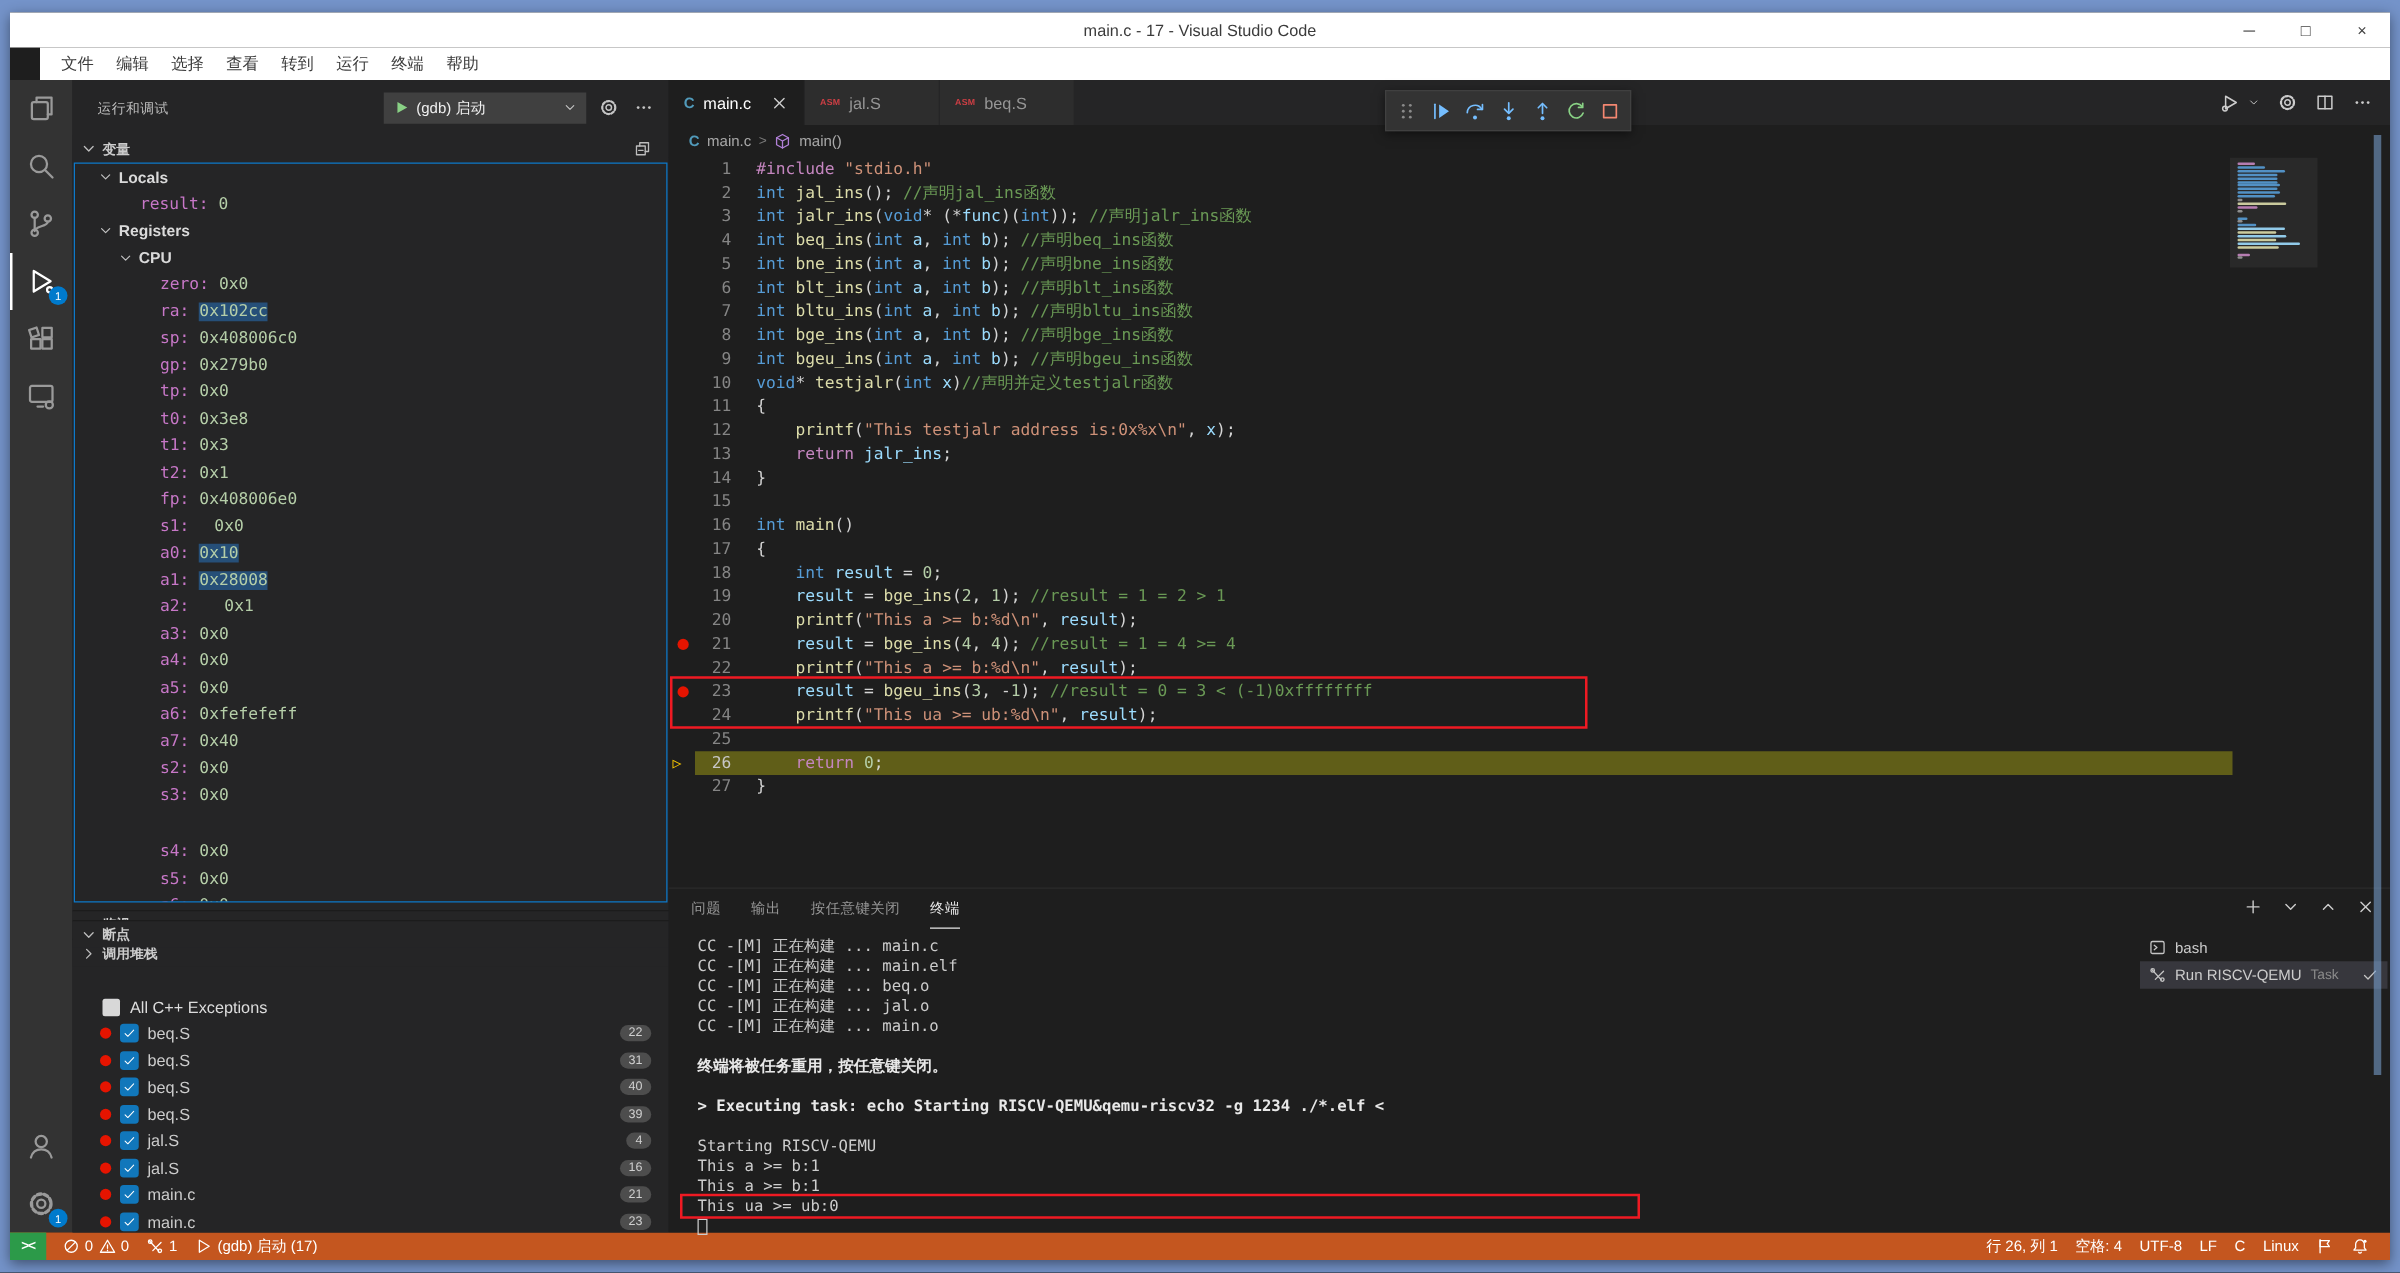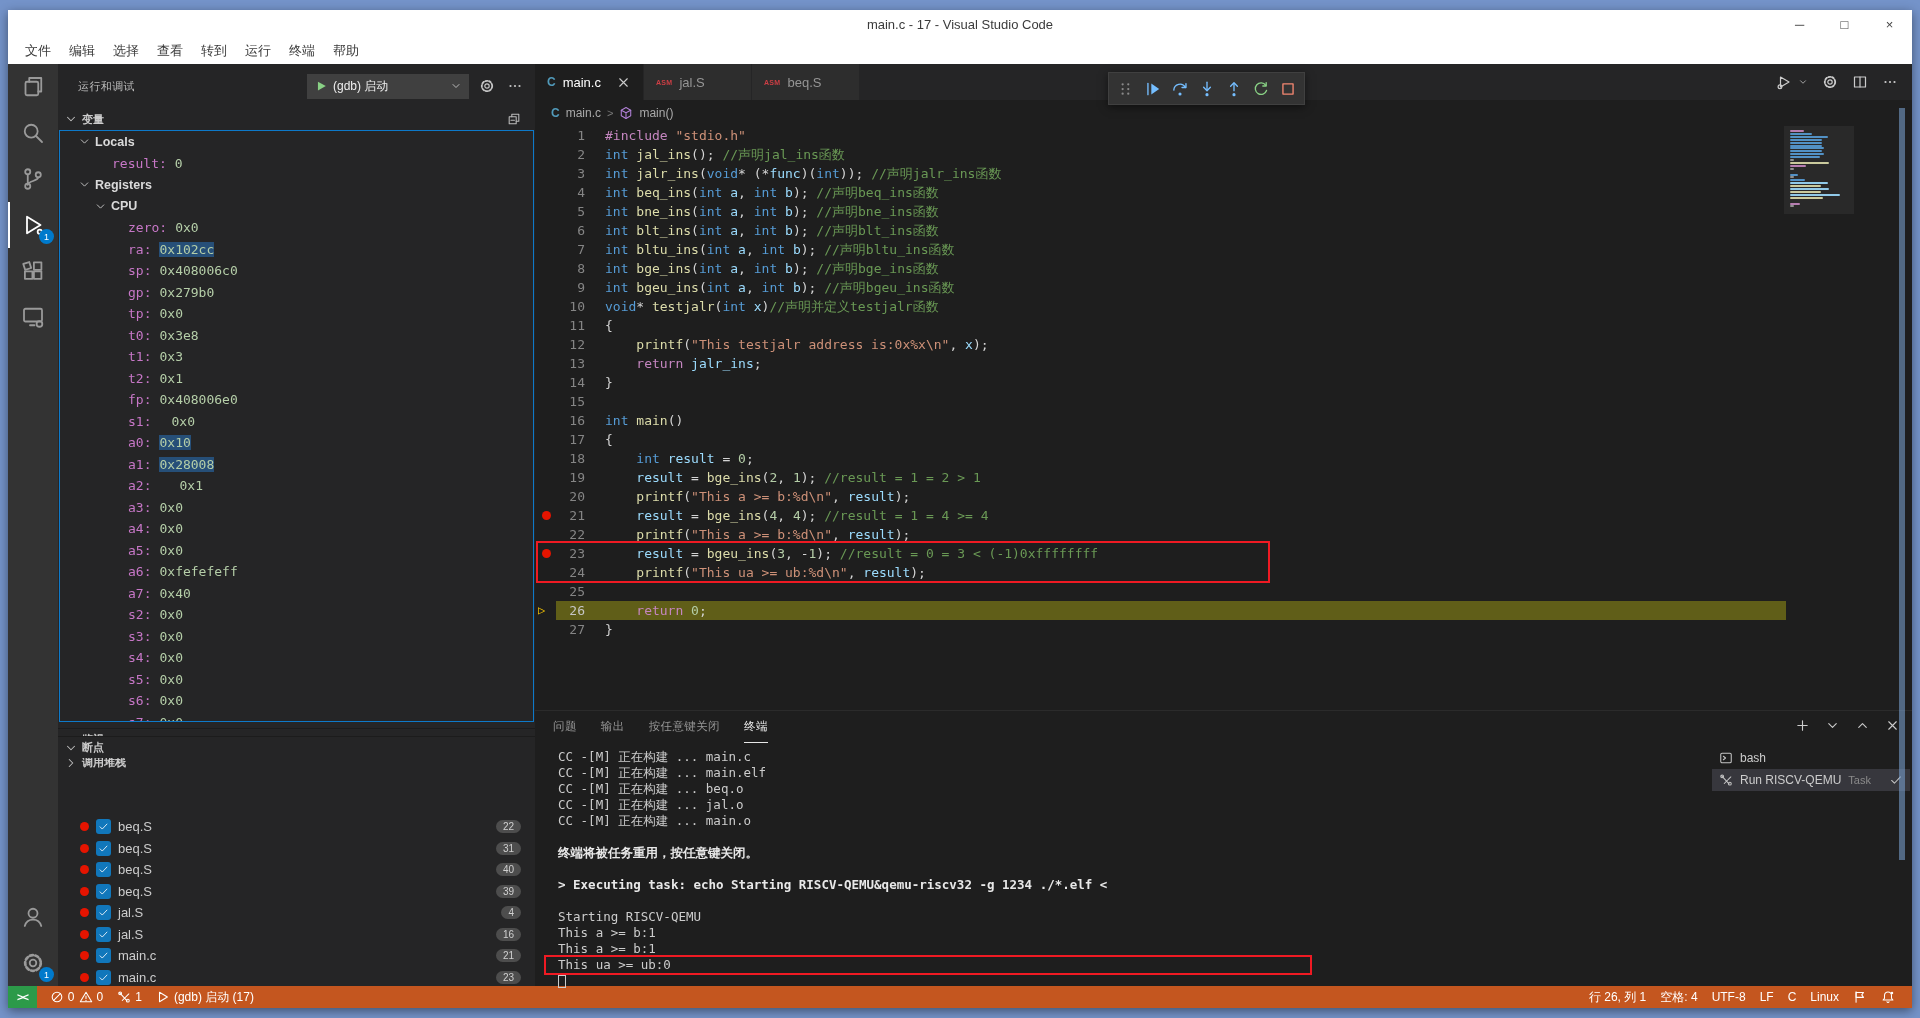--- a/index.html
+++ b/index.html
@@ -4,21 +4,21 @@
 <style>
 *{margin:0;padding:0;box-sizing:border-box;}
 html,body{width:1920px;height:1018px;}
 body{background:#7493c9;font-family:"Liberation Sans","DejaVu Sans",sans-serif;overflow:hidden;}
 .vscode{position:absolute;left:8px;top:10px;width:1904px;height:998px;display:flex;flex-direction:column;background:#1e1e1e;box-shadow:0 3px 10px rgba(0,0,0,.45);}
 
 .titlebar{flex:0 0 28px;background:#ffffff;display:flex;align-items:center;position:relative;}
 .titlebar .title{position:absolute;left:0;right:0;text-align:center;font-size:13px;color:#3b3b3b;}
 .win-controls{margin-left:auto;display:flex;z-index:2;}
 .win-btn{width:45px;height:28px;display:flex;align-items:center;justify-content:center;color:#444;font-size:13px;}
-.menubar{flex:0 0 26px;background:#ffffff;display:flex;align-items:center;padding-left:8px;}
+.menubar{flex:0 0 26px;background:#ffffff;display:flex;align-items:center;padding-left:8px;margin-left:24px;}
 .menu-item{padding:0 9px;font-size:13px;color:#3b3b3b;height:100%;display:flex;align-items:center;}
 .main{flex:1;display:flex;min-height:0;}
 
 .activitybar{flex:0 0 50px;background:#333333;display:flex;flex-direction:column;}
 .act-item{height:46px;display:flex;align-items:center;justify-content:center;color:#9a9a9a;position:relative;}
 .act-item.active{color:#ffffff;box-shadow:inset 2px 0 0 #ffffff;}
 .act-item .ico{width:24px;height:24px;}
 .badge{position:absolute;right:4px;bottom:4px;background:#007acc;color:#fff;border-radius:50%;width:15px;height:15px;font-size:9px;display:flex;align-items:center;justify-content:center;}
 .act-spacer{flex:1;}
 
@@ -361,21 +361,21 @@
             <span class="vval">0x40</span>
           </div>
           <div class="trow" style="padding-left: 68px;">
             <span class="vname">s2:</span>
             <span class="vval">0x0</span>
           </div>
           <div class="trow" style="padding-left: 68px;">
             <span class="vname">s3:</span>
             <span class="vval">0x0</span>
           </div>
-          <div class="trow" style="padding-left: 68px;">
+          <div class="trow" style="padding-left: 68px; margin-top: 24px;">
             <span class="vname">s4:</span>
             <span class="vval">0x0</span>
           </div>
           <div class="trow" style="padding-left: 68px;">
             <span class="vname">s5:</span>
             <span class="vval">0x0</span>
           </div>
           <div class="trow" style="padding-left: 68px;">
             <span class="vname">s6:</span>
             <span class="vval">0x0</span>
@@ -402,20 +402,24 @@
           </span>
         <span>调用堆栈</span>
       </div>
       <div class="sec-h" style="top:672px">
         <span class="ico">
             <svg viewBox="0 0 16 16">
               <path d="M4 6l4 4 4-4"></path>
             </svg>
           </span>
         <span>断点</span>
+      </div>
+      <div class="exc-row" style="top:731px">
+        <span class="cb-un"></span>
+        <span>All C++ Exceptions</span>
       </div>
       <div id="bp-list" style="position:absolute;top:752px;left:0;right:0">
           <div class="bp-row">
             <span class="bp-dot"></span>
             <span class="cb">
               <span class="ico" style="width: 11px; height: 11px;">
                 <svg viewBox="0 0 16 16">
                   <path d="M3 8.5l3.2 3.2L13 4.5"></path>
                 </svg>
               </span>

